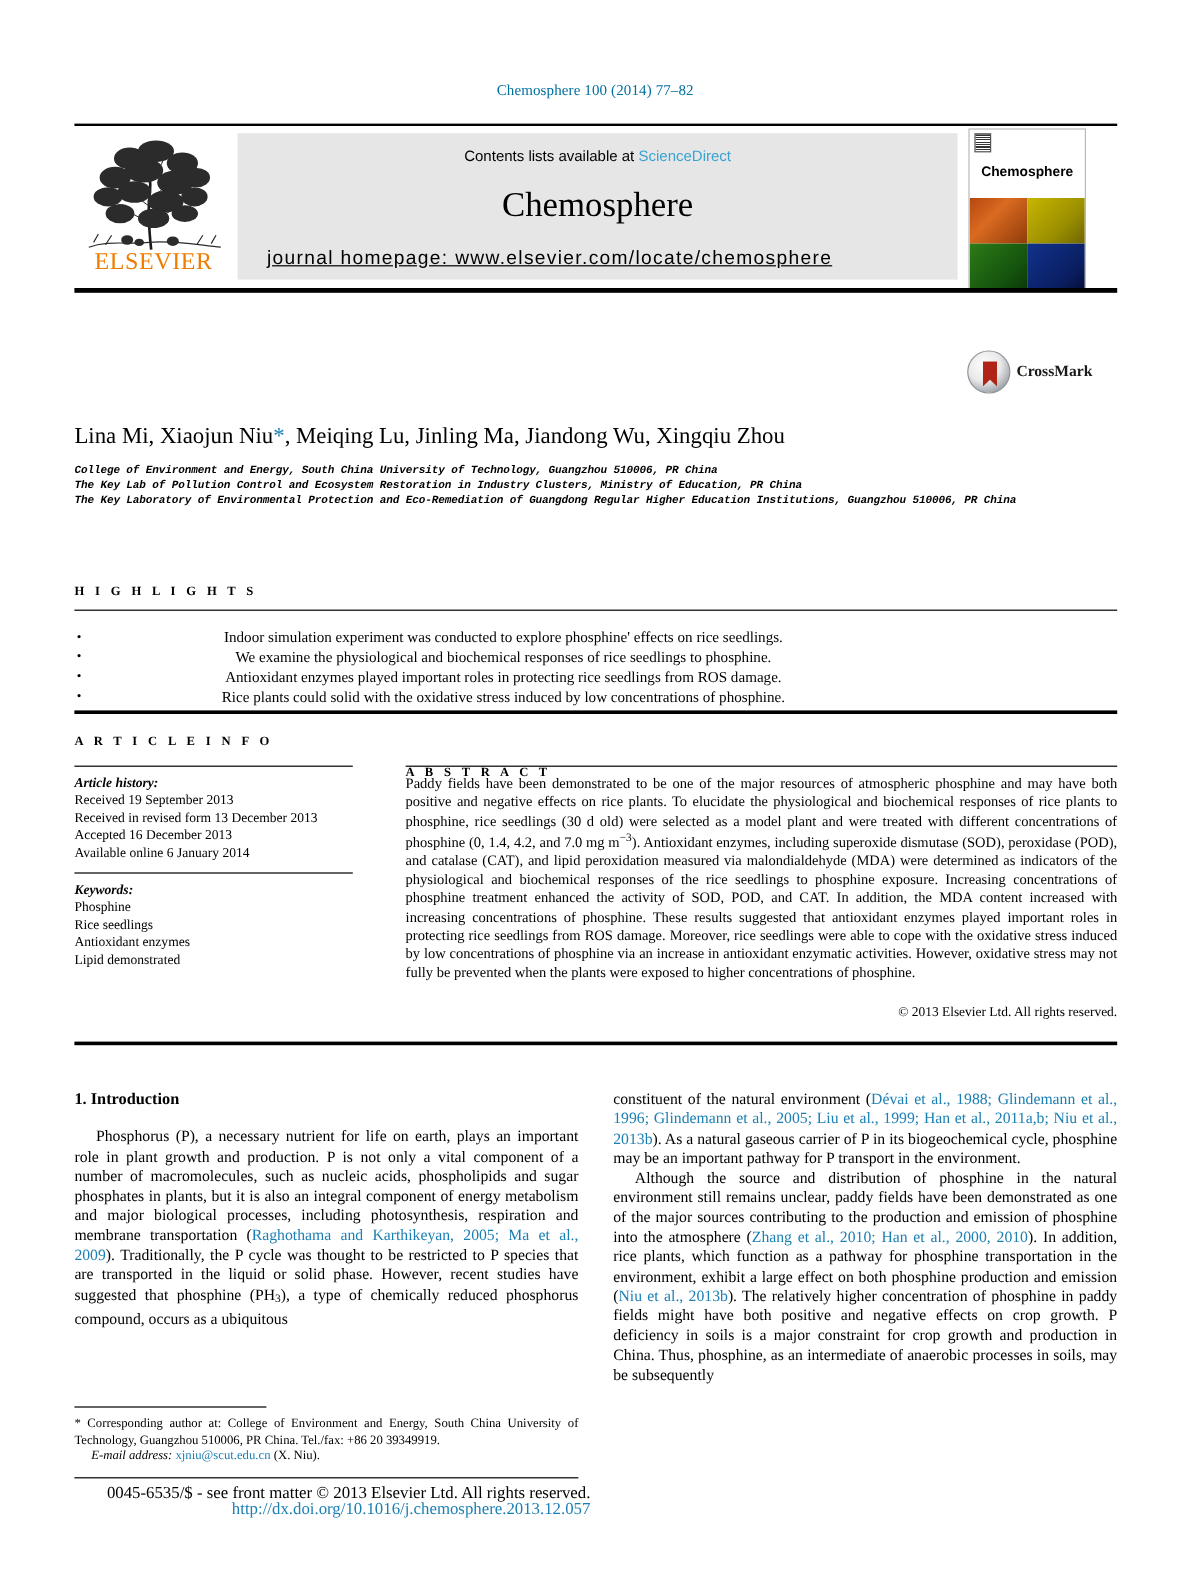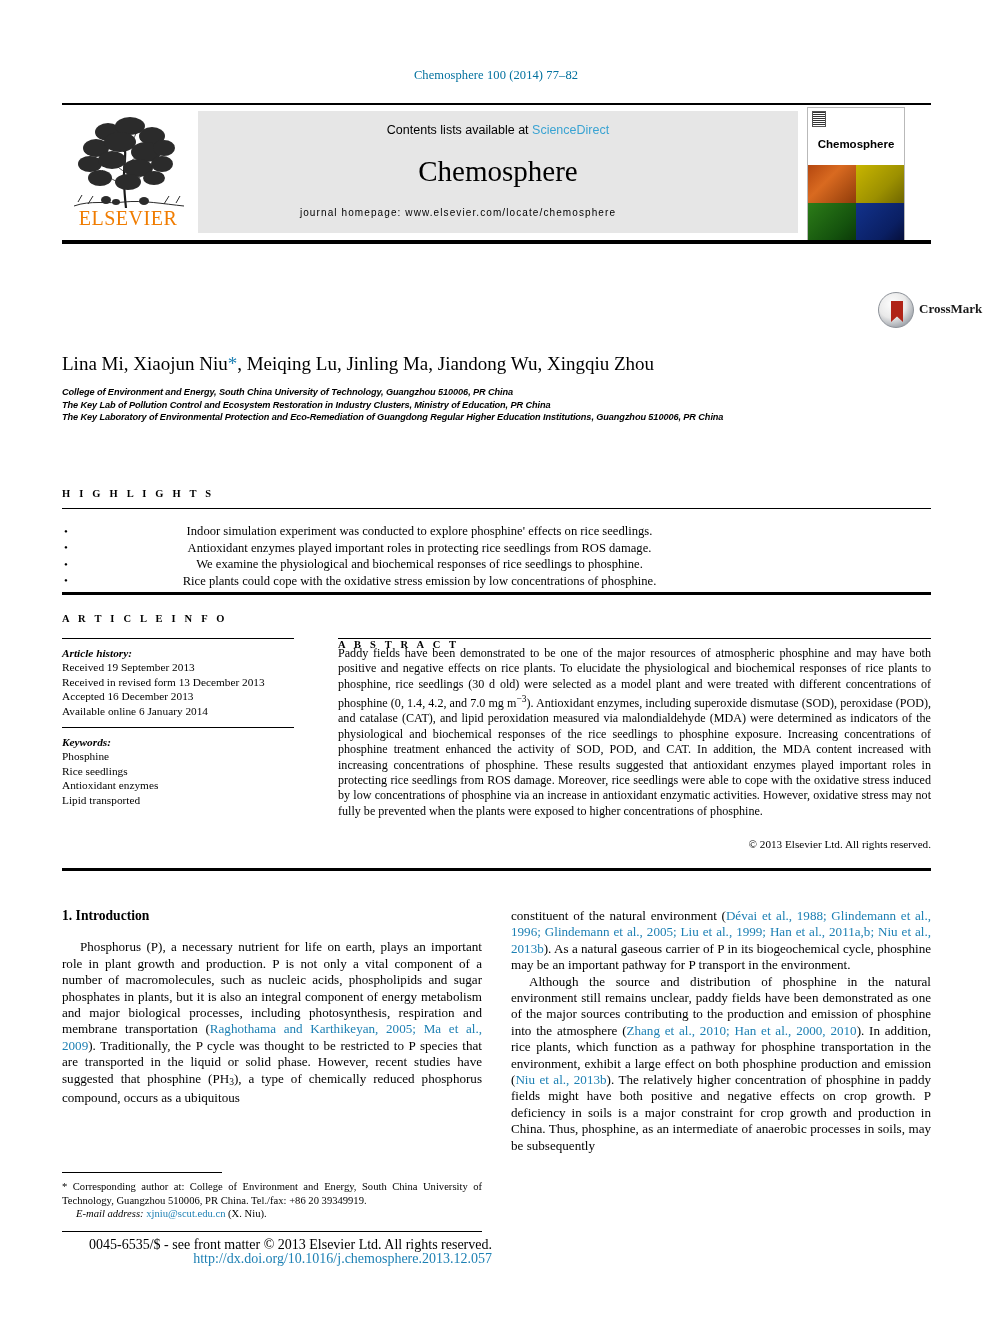--- a/index.html
+++ b/index.html
@@ -91,23 +91,24 @@
     font-family: "Liberation Serif", serif;
     font-size: 29px;
     color: #000;
   }
   .homepage-line {
     position: absolute;
     left: 0; top: 96px;
     width: 520px;
     text-align: center;
     font-family: "Liberation Sans", sans-serif;
-    font-size: 10px;
+    font-size: 16px;
     letter-spacing: 1.1px;
     color: #000;
+    text-decoration: underline;
   }
   .cover-thumb {
     position: absolute;
     left: 745px; top: 4px;
     width: 96px; height: 132px;
     border: 1px solid #b9b9b9;
     background: #fff;
     overflow: hidden;
   }
   .cover-logo {
@@ -153,31 +154,31 @@
     width: 790px;
     font-family: Liberation Serif, serif;
     font-size: 19px;
     color: #000;
   }
   .authors .star { color: #1b7fb3; }
   .affiliations {
     position: absolute;
     left: 62px; top: 386px;
     width: 880px;
-    font-family: Liberation Sans, sans-serif;
+    font-family: Liberation Mono, monospace;
     font-style: italic;
     font-weight: bold;
     font-size: 9.2px;
     line-height: 12.6px;
     letter-spacing: -0.1px;
     color: #000;
   }
   .crossmark {
     position: absolute;
-    left: 878px; top: 290px;
+    left: 806px; top: 290px;
     width: 96px; height: 40px;
   }
   .cm-badge {
     position: absolute; left: 0; top: 2px;
     width: 36px; height: 36px;
     border-radius: 50%;
     background: radial-gradient(circle at 38% 32%, #fdfdfd 0%, #e9e9e9 45%, #9fa4ab 78%, #6d737a 100%);
     border: 1px solid #8d9299;
     box-sizing: border-box;
   }
@@ -403,42 +404,42 @@
     <div class="cm-badge">
       <div class="cm-ribbon"></div>
     </div>
     <div class="cm-text">CrossMark</div>
   </div>
 
   <div class="sec-head highlights-head">H I G H L I G H T S</div>
   <div class="hr-thin highlights-rule"></div>
   <ul class="highlights-list">
     <li>Indoor simulation experiment was conducted to explore phosphine' effects on rice seedlings.</li>
+    <li>We examine the physiological and biochemical responses of rice seedlings to phosphine.</li>
     <li>Antioxidant enzymes played important roles in protecting rice seedlings from ROS damage.</li>
-    <li>We examine the physiological and biochemical responses of rice seedlings to phosphine.</li>
-    <li>Rice plants could cope with the oxidative stress emission by low concentrations of phosphine.</li>
+    <li>Rice plants could solid with the oxidative stress induced by low concentrations of phosphine.</li>
   </ul>
   <div class="hr-thick highlights-bottom-rule"></div>
 
   <div class="sec-head info-head">A R T I C L E   I N F O</div>
   <div class="hr-thin info-rule"></div>
   <div class="info-body">
     <div class="lbl">Article history:</div>
     <div>Received 19 September 2013</div>
     <div>Received in revised form 13 December 2013</div>
     <div>Accepted 16 December 2013</div>
     <div>Available online 6 January 2014</div>
   </div>
   <div class="hr-thin info-rule2"></div>
   <div class="kw-body">
     <div class="lbl">Keywords:</div>
     <div>Phosphine</div>
     <div>Rice seedlings</div>
     <div>Antioxidant enzymes</div>
-    <div>Lipid transported</div>
+    <div>Lipid demonstrated</div>
   </div>
 
   <div class="sec-head abs-head">A B S T R A C T</div>
   <div class="hr-thin abs-rule"></div>
   <div class="abs-body">
     <span>Paddy fields have been demonstrated to be one of the major resources of atmospheric phosphine and may have both positive and negative effects on rice plants. To elucidate the physiological and biochemical responses of rice plants to phosphine, rice seedlings (30 d old) were selected as a model plant and were treated with different concentrations of phosphine (0, 1.4, 4.2, and 7.0 mg m</span><span class="sup">−3</span><span>). Antioxidant enzymes, including superoxide dismutase (SOD), peroxidase (POD), and catalase (CAT), and lipid peroxidation measured via malondialdehyde (MDA) were determined as indicators of the physiological and biochemical responses of the rice seedlings to phosphine exposure. Increasing concentrations of phosphine treatment enhanced the activity of SOD, POD, and CAT. In addition, the MDA content increased with increasing concentrations of phosphine. These results suggested that antioxidant enzymes played important roles in protecting rice seedlings from ROS damage. Moreover, rice seedlings were able to cope with the oxidative stress induced by low concentrations of phosphine via an increase in antioxidant enzymatic activities. However, oxidative stress may not fully be prevented when the plants were exposed to higher concentrations of phosphine.</span>
   </div>
   <div class="abs-copy">© 2013 Elsevier Ltd. All rights reserved.</div>
   <div class="hr-thick abs-bottom-rule"></div>
 

